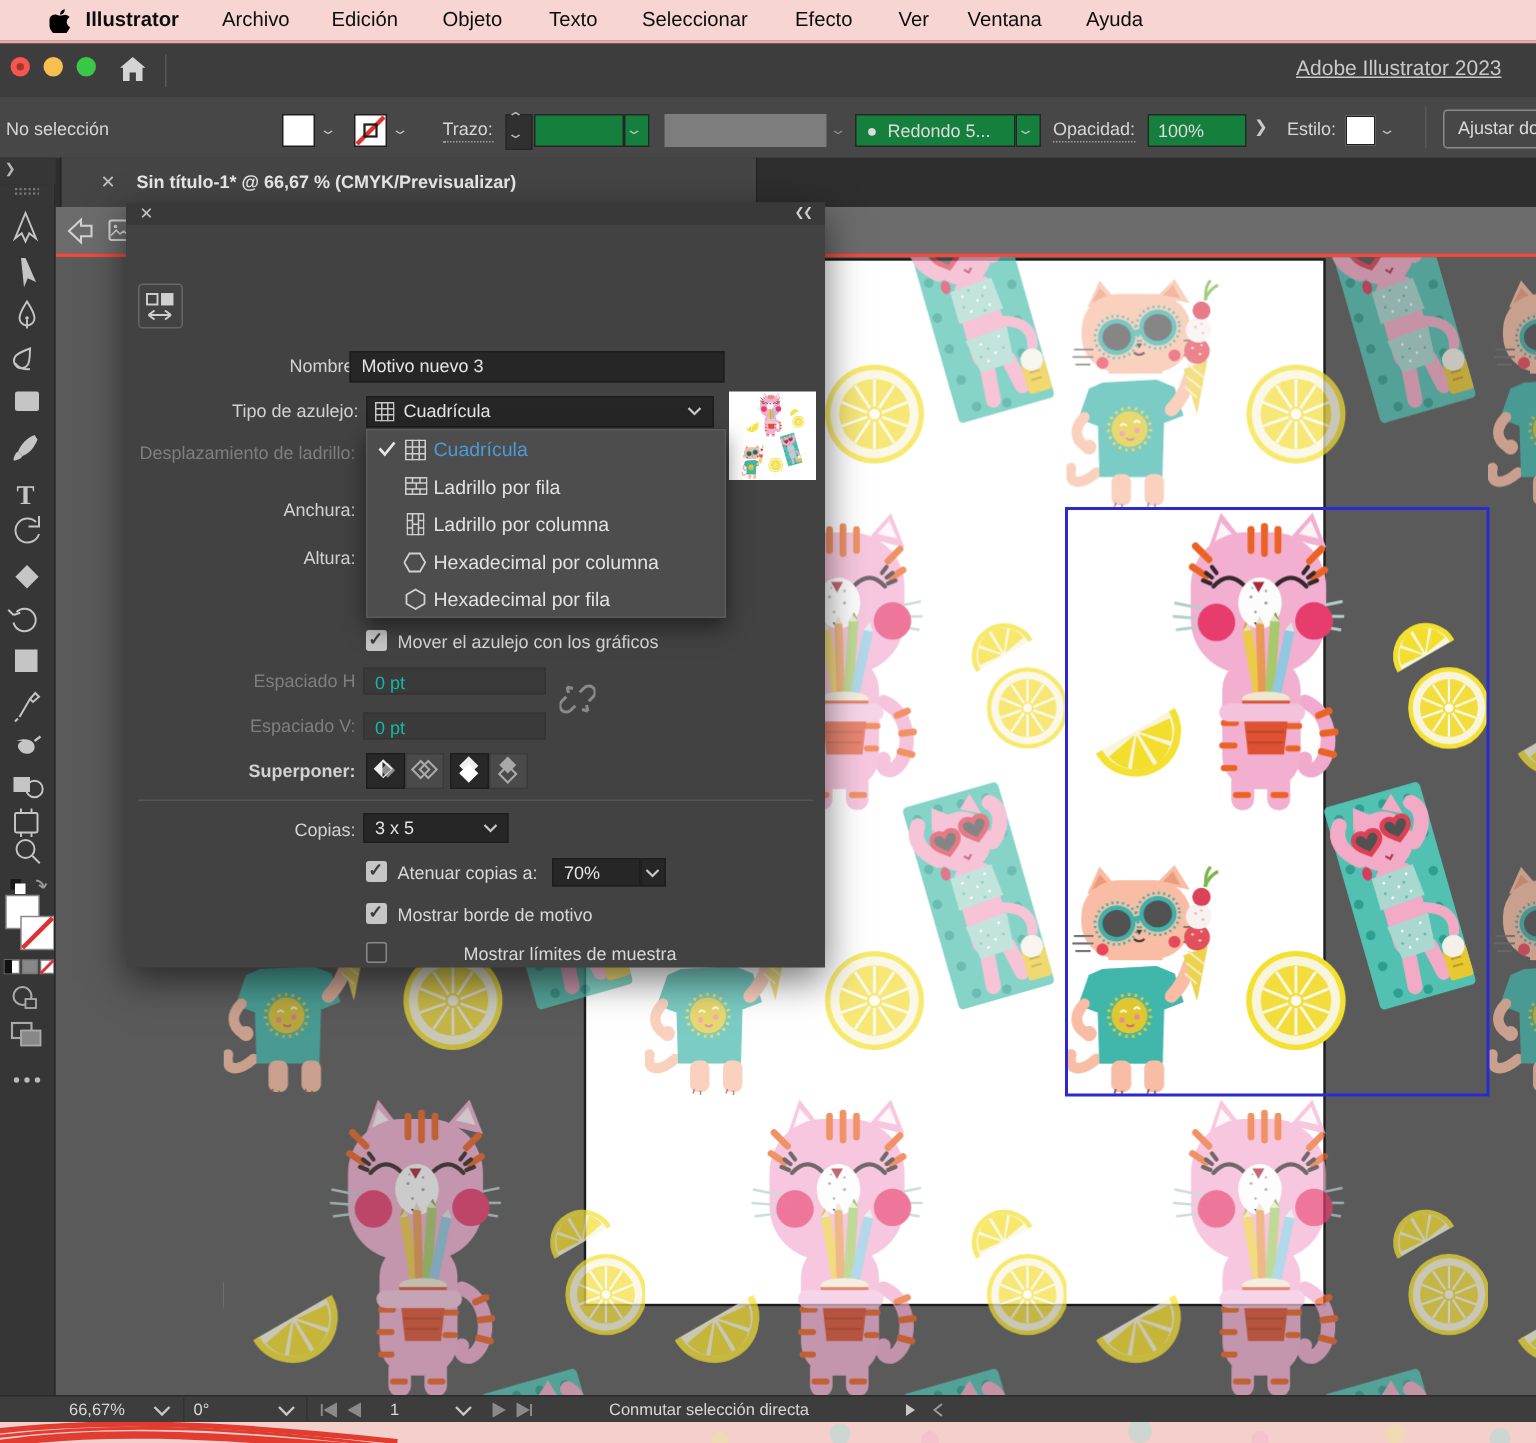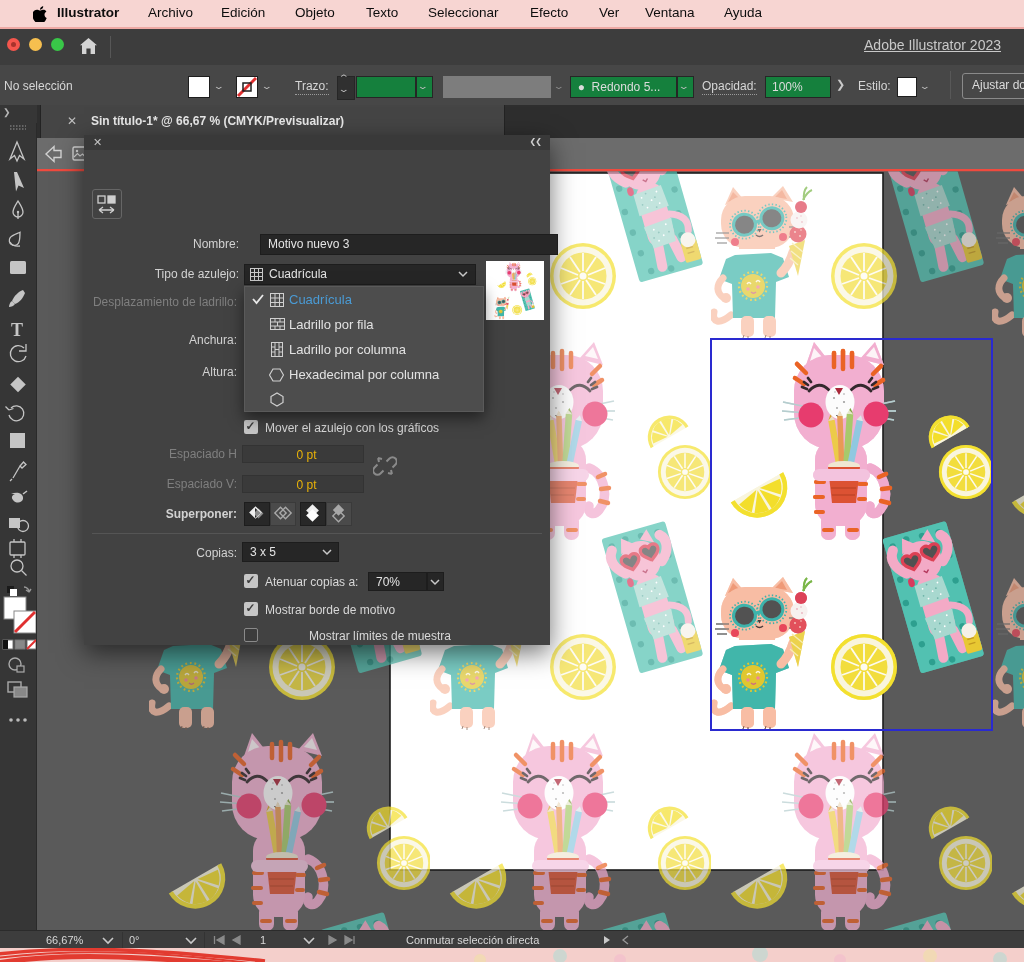--- a/index.html
+++ b/index.html
@@ -36,21 +36,21 @@
 
 #dialog{left:84px;top:135px;width:466px;height:510px;background:#424242;
   box-shadow:0 8px 24px rgba(0,0,0,.55);font-size:12px;color:#d8d8d8;}
 #dlghead{position:absolute;left:0;top:0;width:100%;height:15px;background:#393939;color:#c4c4c4;}
 #dlgtabrow{position:absolute;left:0;top:15px;width:100%;height:30px;background:#353535;}
 #dlgtab{position:absolute;left:0;top:0;width:141px;height:30px;background:#424242;color:#f1f1f1;
   font-weight:bold;font-size:12.5px;line-height:30px;text-indent:12px;}
 .rlabel{position:absolute;text-align:right;color:#d2d2d2;}
 .rlabel.dim{color:#7f7f7f;}
 .dfield{position:absolute;background:#262626;border:1px solid #1d1d1d;box-sizing:border-box;color:#e4e4e4;line-height:19px;padding-left:7px;}
-.dfield.disabled{background:#3a3a3a;border-color:#333;color:#eab308;text-align:center;}
+.dfield.disabled{background:#3a3a3a;border-color:#333;color:#14b8a6;}
 .cb{position:absolute;width:14px;height:14px;box-sizing:border-box;}
 .cb.on{background:#c6c6c6;border-radius:2px;}
 .cb.off{background:#3c3c3c;border:1px solid #8a8a8a;border-radius:2px;}
 .cb.on:after{content:"✓";position:absolute;left:1.5px;top:-1px;color:#3c3c3c;font-size:12px;font-weight:bold;}
 #ddmenu{position:absolute;left:160px;top:151px;width:240px;height:126px;background:#4d4d4d;
   border:1px solid #5a5a5a;box-shadow:0 6px 14px rgba(0,0,0,.5);box-sizing:border-box;z-index:5;}
 .mitem{position:absolute;left:0;width:100%;height:25px;color:#e2e2e2;font-size:13px;line-height:25px;}
 </style></head>
 <body>
 
@@ -454,21 +454,21 @@
   <div class="abs" style="left:8px;top:54px;width:28px;height:28px;border:1px solid #666;border-radius:3px;">
     <svg width="28" height="28">
         <g fill="none" stroke="#cfcfcf" stroke-width="1.3">
           <rect x="5" y="6" width="7" height="7"></rect>
           <rect x="15" y="6" width="7" height="7" fill="#cfcfcf"></rect>
           <path d="M6 20 h15 M6 20 l4 -3 M6 20 l4 3 M21 20 l-4 -3 M21 20 l-4 3"></path>
         </g>
       </svg>
   </div>
   <div class="rlabel" style="left:0;top:102px;width:155px;">Nombre:</div>
-  <div class="dfield" style="left:176px;top:99px;width:298px;height:21px;">Motivo nuevo 3</div>
+  <div class="dfield" style="left:149px;top:99px;width:250px;height:21px;">Motivo nuevo 3</div>
   <div class="rlabel" style="left:0;top:132px;width:155px;">Tipo de azulejo:</div>
   <div class="dfield" style="left:160px;top:129px;width:232px;height:21px;padding-left:24px;">Cuadrícula</div>
   <svg class="abs" style="left:166px;top:133px" width="13" height="13">
       <g stroke="#c9c9c9" stroke-width="1">
         <rect x="0.5" y="0.5" width="12" height="12" fill="none"></rect>
         <path d="M4.5 0 v13 M8.5 0 v13 M0 4.5 h13 M0 8.5 h13"></path>
       </g>
     </svg>
   <svg class="abs" style="left:374px;top:136px" width="10" height="7">
       <path d="M1 1 l4 4 l4 -4" stroke="#c9c9c9" stroke-width="1.5" fill="none"></path>
@@ -506,20 +506,21 @@
         </g>
       </svg>
     <div class="mitem" style="top:50px;text-indent:44px;">Ladrillo por columna</div>
     <svg class="abs" style="left:24px;top:81px" width="15" height="14">
         <path d="M4 1 h7 l3.5 6 l-3.5 6 h-7 l-3.5 -6 z" stroke="#d0d0d0" stroke-width="1.2" fill="none"></path>
       </svg>
     <div class="mitem" style="top:75px;text-indent:44px;">Hexadecimal por columna</div>
     <svg class="abs" style="left:25px;top:105px" width="14" height="15">
         <path d="M1 4.5 l6 -3.5 l6 3.5 v6 l-6 3.5 l-6 -3.5 z" stroke="#d0d0d0" stroke-width="1.2" fill="none"></path>
       </svg>
+    <div class="mitem" style="top:100px;text-indent:44px;">Hexadecimal por fila</div>
   </div>
   <div class="cb on" style="left:160px;top:285px;"></div>
   <div class="abs" style="left:181px;top:286px;">Mover el azulejo con los gráficos</div>
   <div class="rlabel dim" style="left:0;top:312px;width:153px;">Espaciado H</div>
   <div class="dfield disabled" style="left:158px;top:310px;width:122px;height:18px;">0 pt</div>
   <div class="rlabel dim" style="left:0;top:342px;width:153px;">Espaciado V:</div>
   <div class="dfield disabled" style="left:158px;top:340px;width:122px;height:18px;">0 pt</div>
   <svg class="abs" style="left:289px;top:318px" width="24" height="26">
       <g stroke="#8a8a8a" stroke-width="2" fill="none">
         <path d="M13.5 8.5 l3 -3 a4.2 4.2 0 0 1 6 6 l-3 3"></path>

